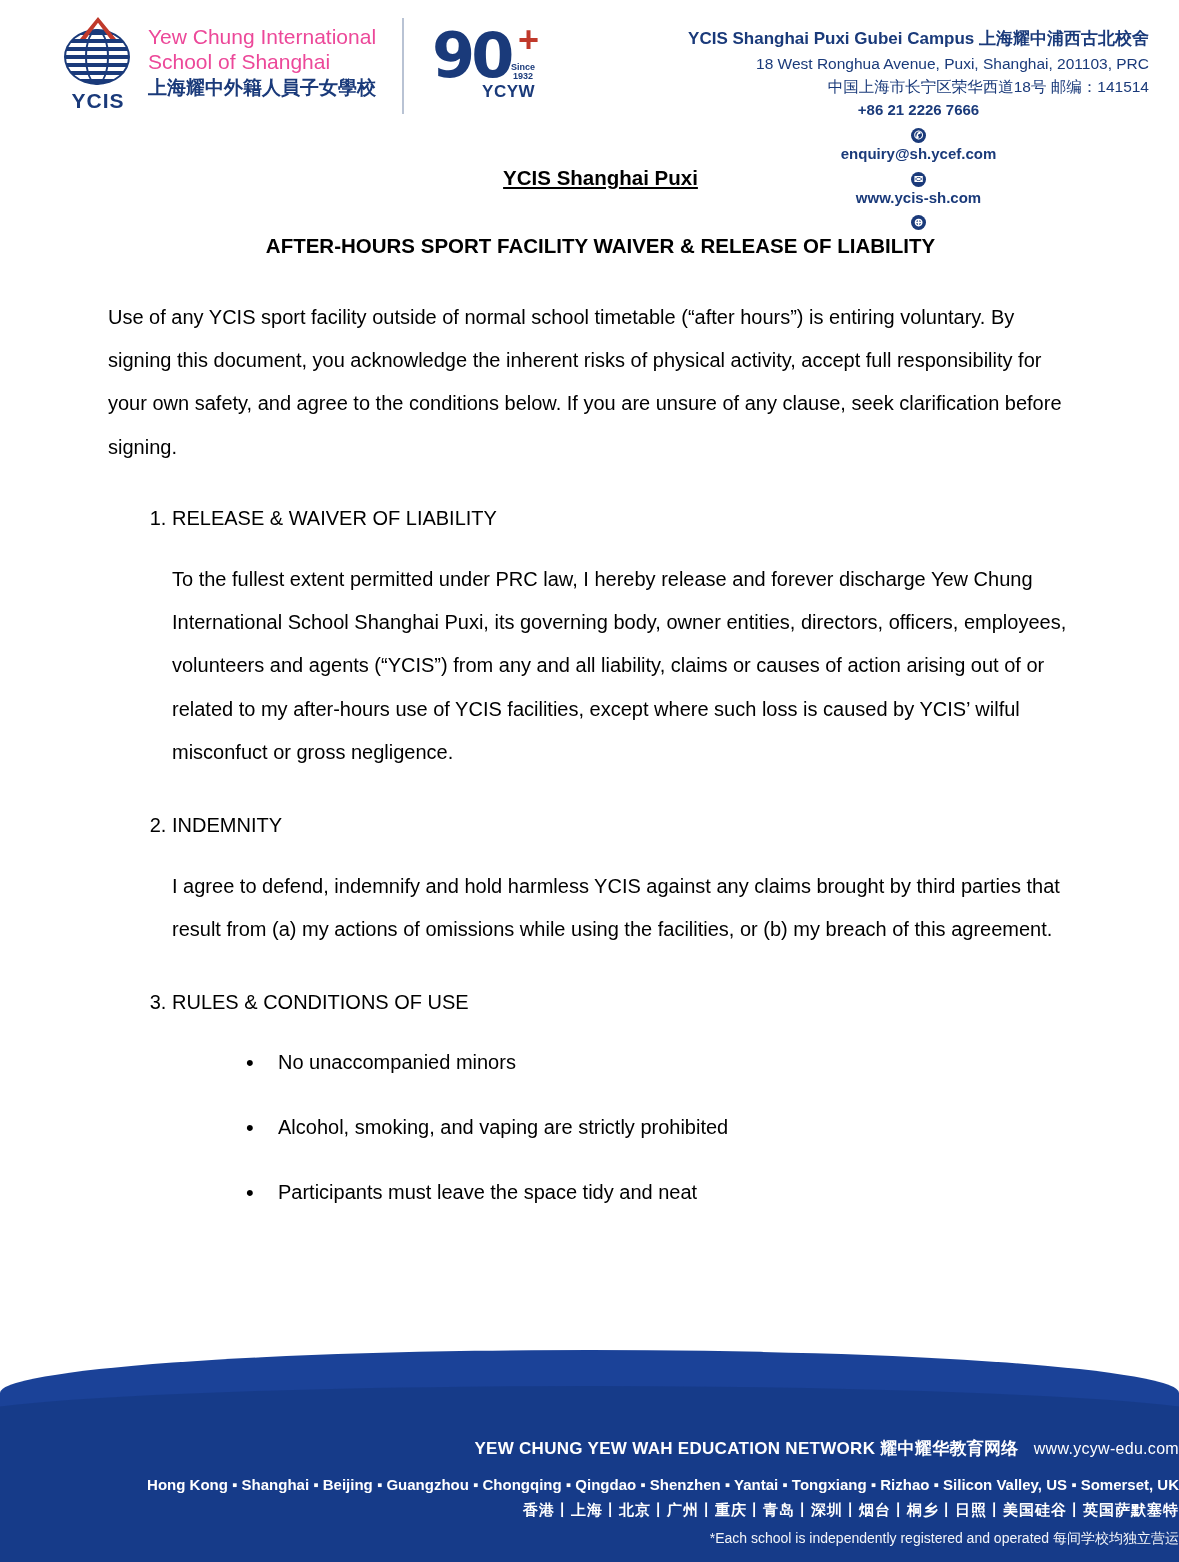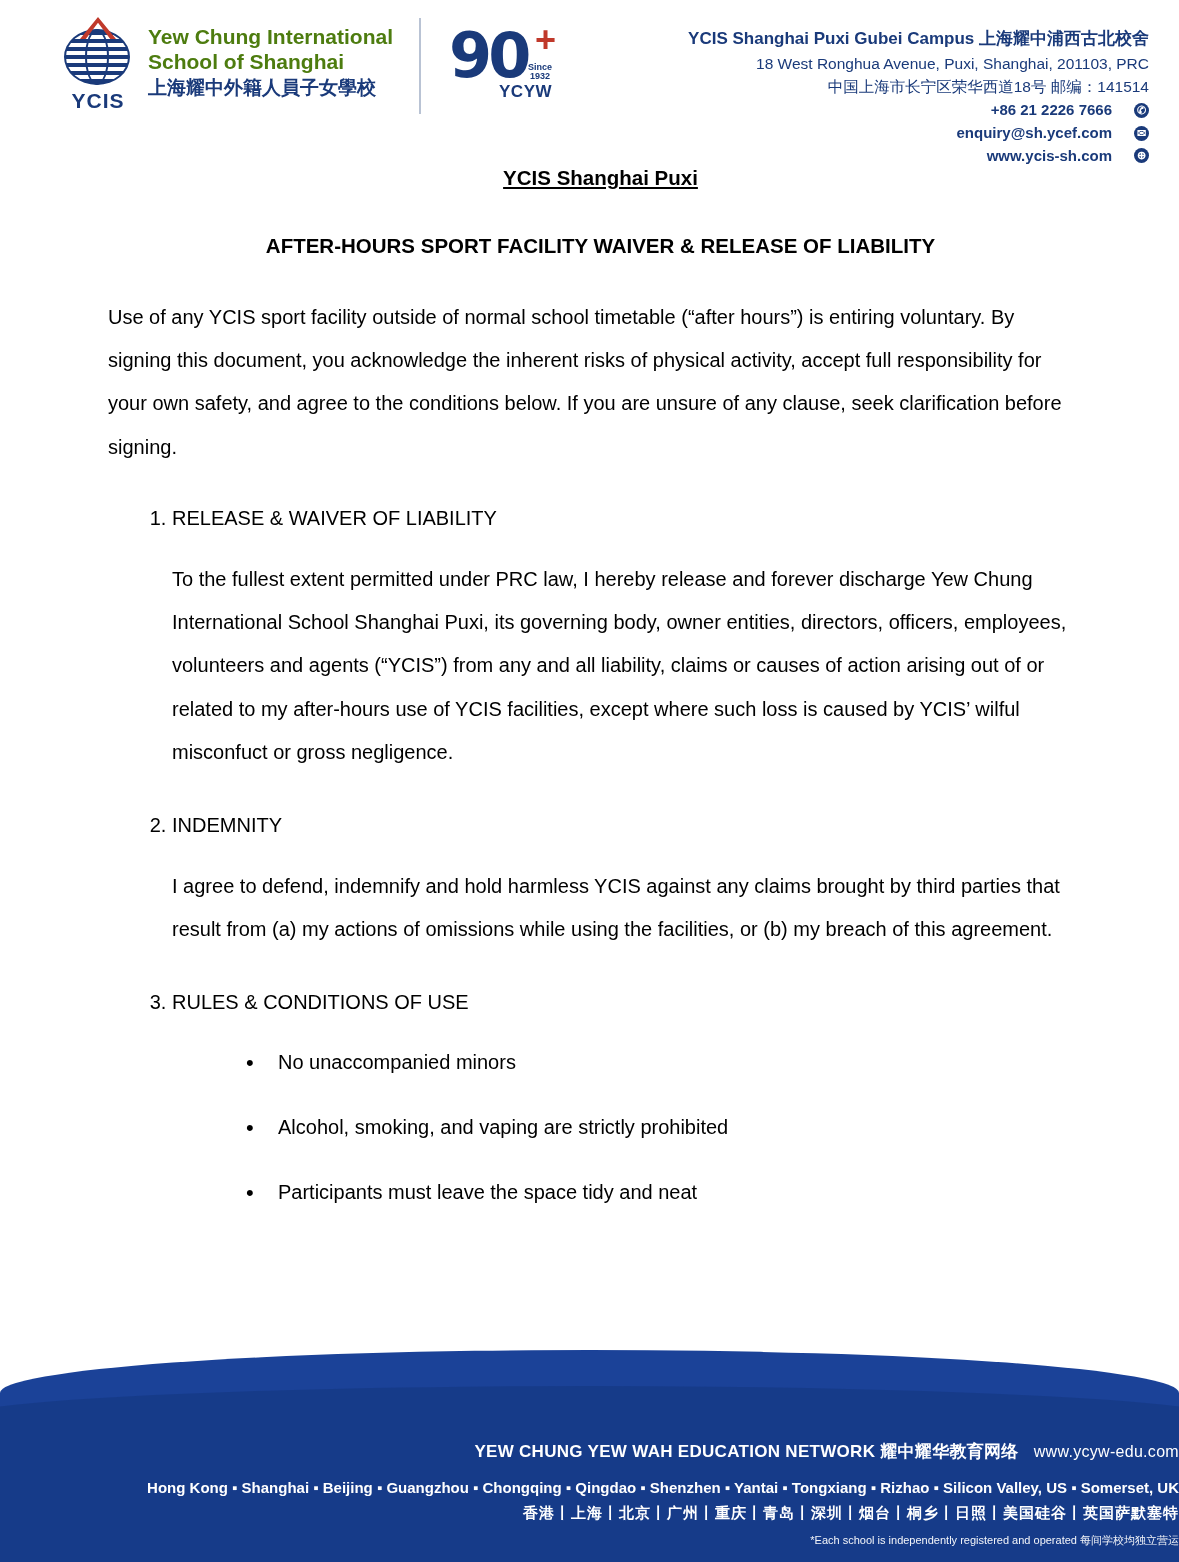--- a/index.html
+++ b/index.html
@@ -93,22 +93,22 @@
     font-weight: bold;
     color: #1a3a7a;
     letter-spacing: 1px;
   }
   .school-name {
     padding-top: 10px;
     line-height: 1.18;
   }
   .school-name .en {
     font-size: 21px;
-    font-weight: bold;
-    color: #4d7c0f;
+    font-weight: normal;
+    color: #ec4899;
     white-space: nowrap;
   }
   .school-name .cn {
     font-size: 19px;
     font-weight: bold;
     color: #1a3a7a;
     margin-top: 2px;
     white-space: nowrap;
   }
   .divider-v {
@@ -173,22 +173,23 @@
     font-size: 17px;
   }
   .header-right .addr {
     font-weight: normal;
     font-size: 15.5px;
   }
   .header-right .contact-row {
     display: flex;
     align-items: center;
     justify-content: flex-end;
-    gap: 22px;
+    gap: 6px;
     font-size: 15px;
+    flex-direction: column;
   }
   .mini-icon {
     display: inline-block;
     width: 15px;
     height: 15px;
     line-height: 15px;
     font-size: 11px;
     text-align: center;
     border-radius: 50%;
     background: #1a3a7a;
@@ -315,21 +316,21 @@
     margin-bottom: 8px;
   }
   .footer-cities-cn {
     font-size: 15px;
     font-weight: bold;
     margin-bottom: 10px;
     letter-spacing: 1px;
     margin-left: 20px;
   }
   .footer-note {
-    font-size: 11px;
+    font-size: 14px;
     opacity: 0.95;
     padding-left: 6px;
   }
 </style>
 </head>
 <body>
 
 <div class="page">
 
   <div class="header">

